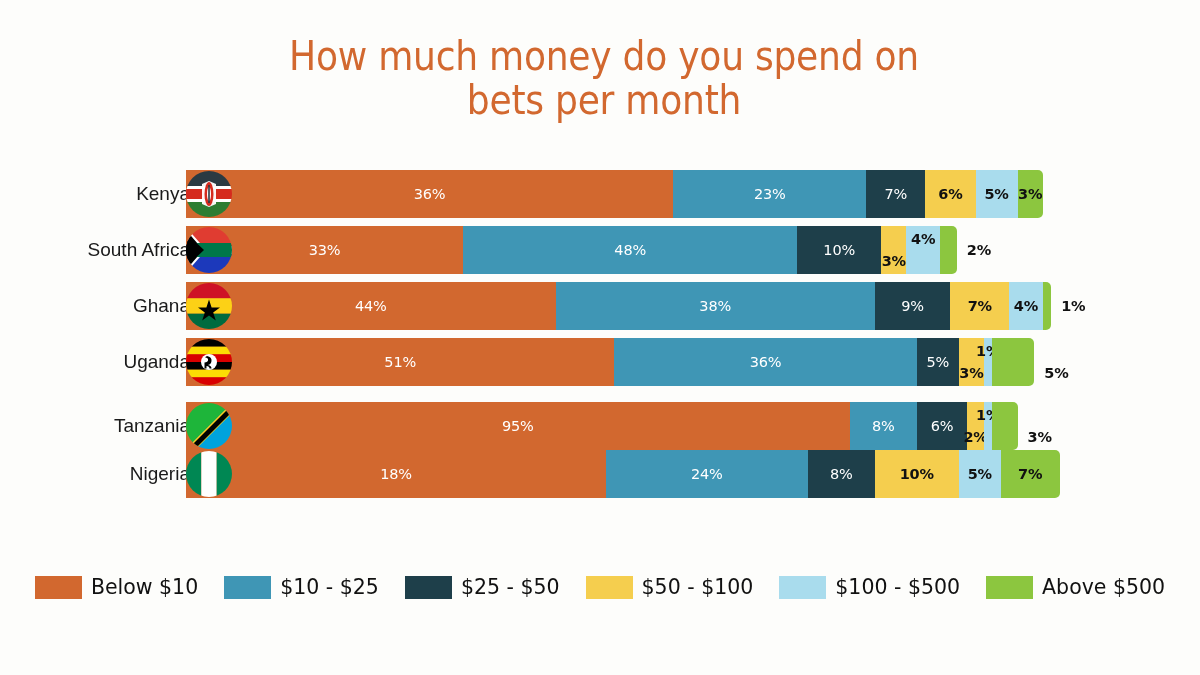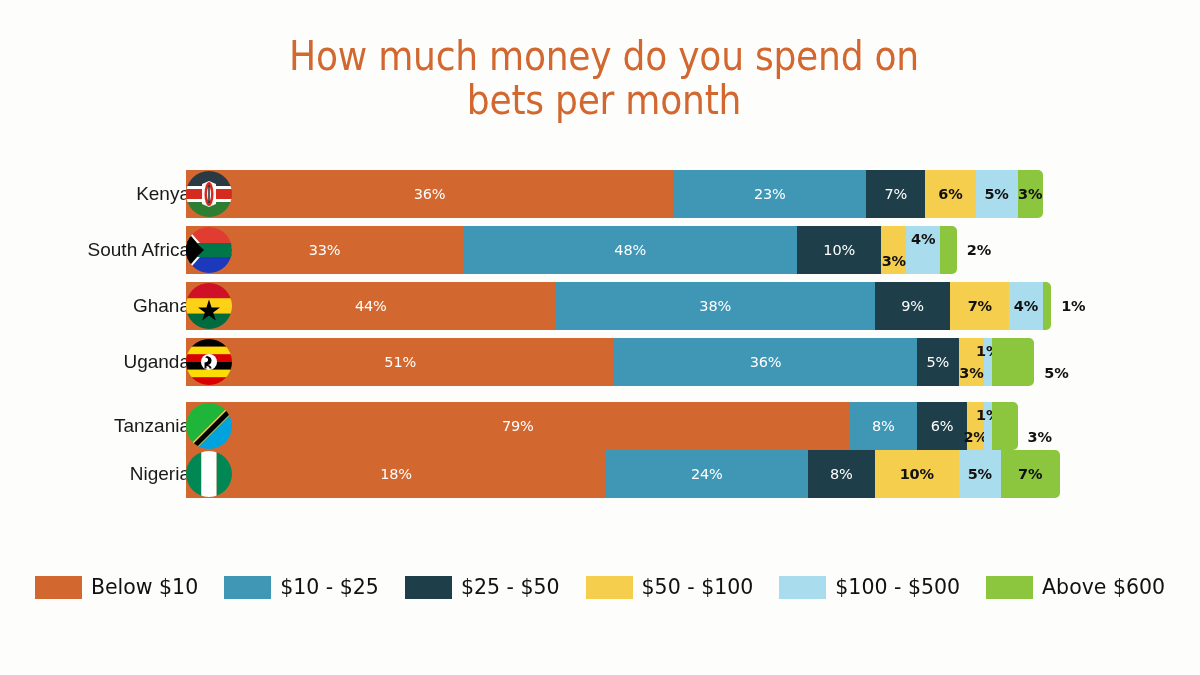--- a/index.html
+++ b/index.html
@@ -298,21 +298,21 @@
       <rect x="0" y="38.3" width="46" height="7.7" fill="#d90000"></rect>
       <circle cx="23" cy="23" r="8" fill="#ffffff"></circle>
       <path d="M21,17 q5,1 4.5,5 q-0.4,3.4 -3.5,4 q3.5,0.6 3.5,3.5 h-2 q0,-2.2 -3,-2.6 l0,2.6 h-2 l0,-6 q3.4,-0.3 3.6,-2.6 q0.2,-2 -3.1,-2.6 Z" fill="#000000"></path>
     </svg>
       </div>
     </div>
     <div class="row" style="top: 232px;">
       <div class="row-label">Tanzania</div>
       <div class="bar">
         <div class="seg" style="width: 663.6px; background: rgb(210, 104, 47);">
-          <span class="seg-label light">79%</span>
+          <span class="seg-label light">95%</span>
         </div>
         <div class="seg" style="width: 67.2px; background: rgb(63, 150, 181);">
           <span class="seg-label light">8%</span>
         </div>
         <div class="seg" style="width: 50.4px; background: rgb(30, 63, 74);">
           <span class="seg-label light">6%</span>
         </div>
         <div class="seg" style="width: 16.8px; background: rgb(245, 206, 78);">
           <span class="seg-label dark down">2%</span>
         </div>
@@ -380,15 +380,15 @@
     <div class="legend-item">
       <span class="legend-swatch" style="background: rgb(245, 206, 78);"></span>
       <span class="legend-text">$50 - $100</span>
     </div>
     <div class="legend-item">
       <span class="legend-swatch" style="background: rgb(169, 220, 237);"></span>
       <span class="legend-text">$100 - $500</span>
     </div>
     <div class="legend-item">
       <span class="legend-swatch" style="background: rgb(140, 198, 63);"></span>
-      <span class="legend-text">Above $600</span>
+      <span class="legend-text">Above $500</span>
     </div>
   </div>
 
 </body></html>

